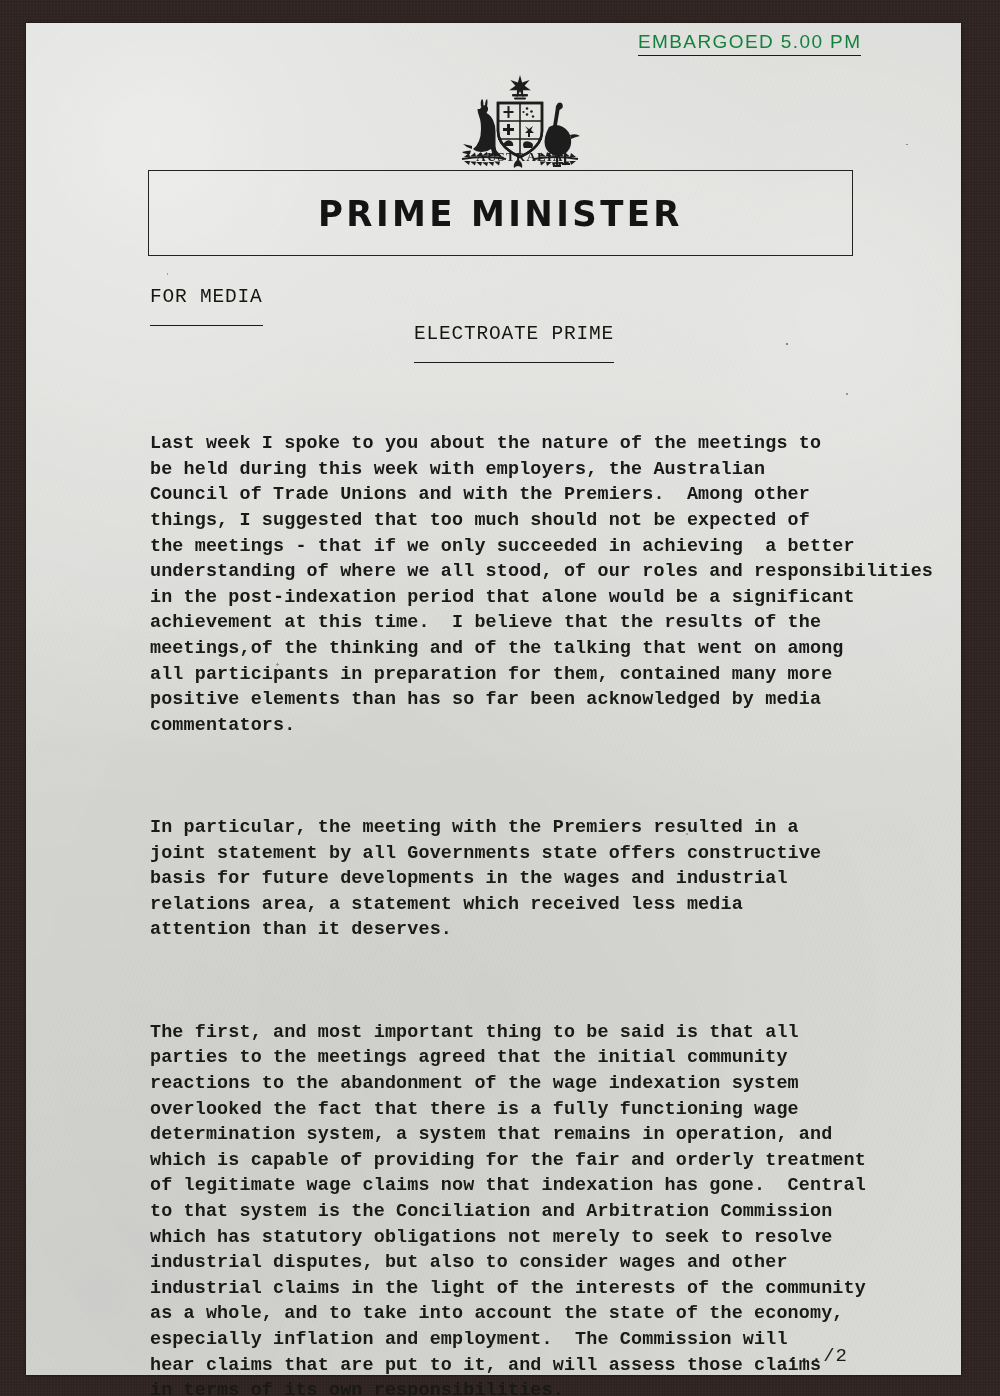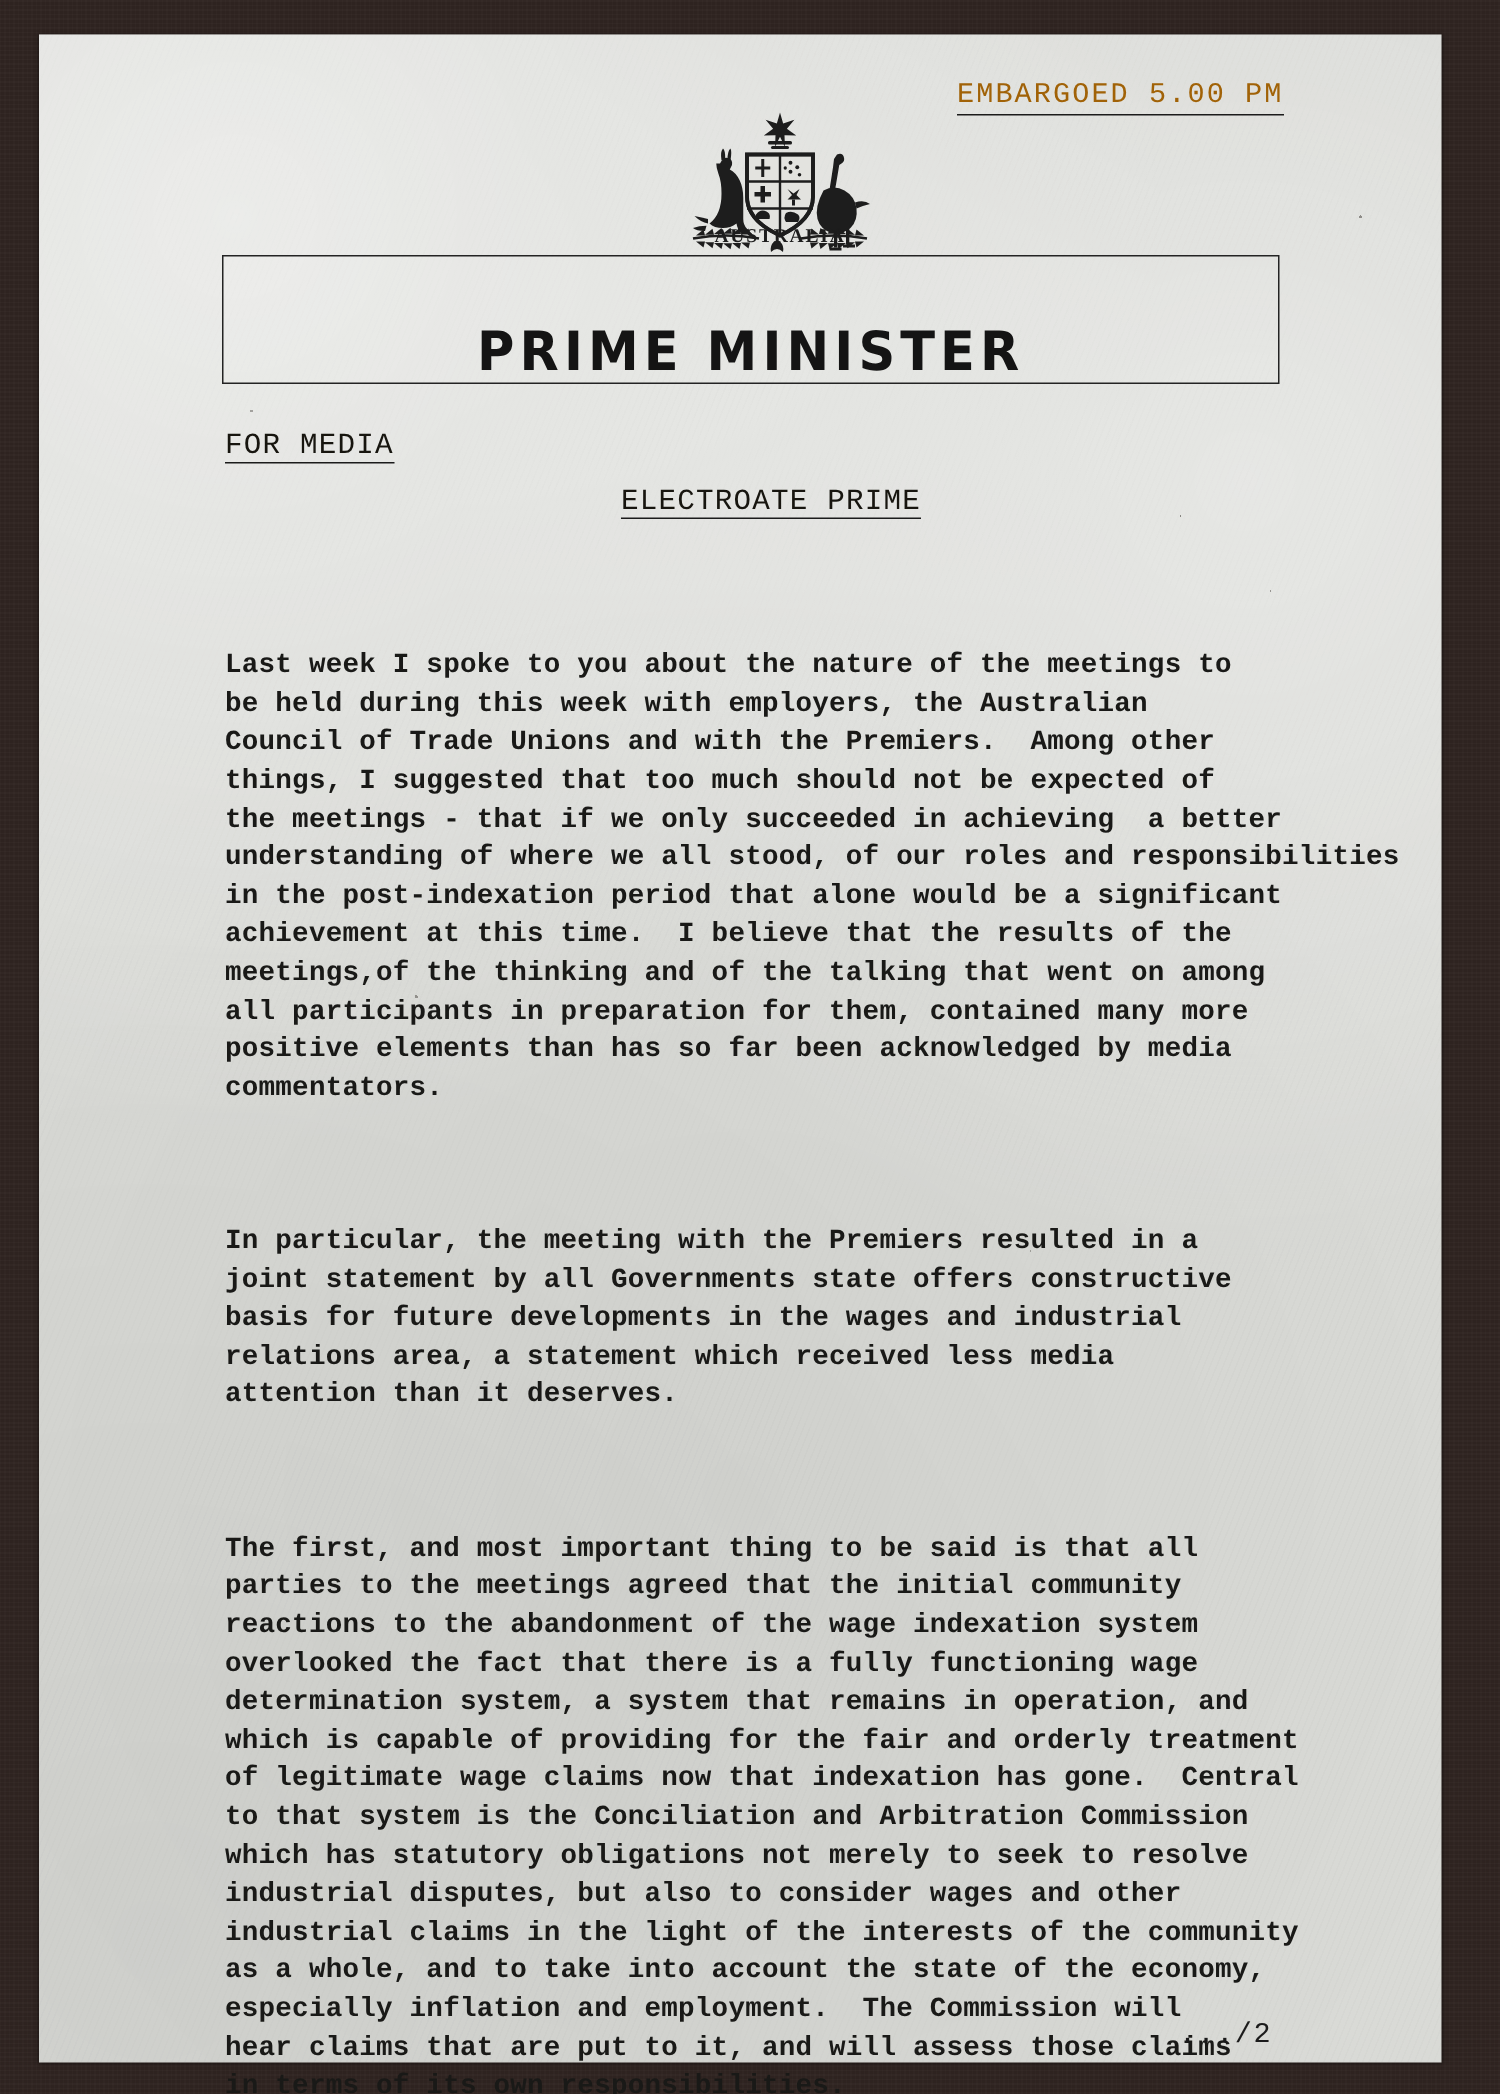--- a/index.html
+++ b/index.html
@@ -70,28 +70,27 @@
     position: absolute;
     inset: 0;
     color: #1b1b1b;
   }
 
   
   #embargo {
     position: absolute;
     left: 612px;
     top: 8px;
-    font-family: Liberation Mono, monospace;
+    font-family: Liberation Sans, sans-serif;
     font-size: 19px;
     letter-spacing: 1.4px;
     border-bottom: 1.6px solid #1b1b1b;
     padding-bottom: 2px;
     white-space: nowrap;
-    color: #a16207;
-    margin-top: 21px;
+    color: #15803d;
   }
 
   
   #crest {
     position: absolute;
     left: 424px;
     top: 50px;
     width: 140px;
     height: 104px;
     text-decoration: underline;
@@ -100,21 +99,21 @@
 
   
   #title-box {
     position: absolute;
     left: 122px;
     top: 147px;
     width: 703px;
     height: 84px;
     border: 1.7px solid #232323;
     display: flex;
-    align-items: flex-end;
+    align-items: center;
     justify-content: center;
     background: rgba(255,255,255,.05);
   }
   #title-text {
     font-family: "DejaVu Sans", "Liberation Sans", sans-serif;
     font-weight: 700;
     font-size: 34px;
     letter-spacing: 3.4px;
     color: #141414;
     white-space: nowrap;
@@ -122,21 +121,21 @@
   }
 
   
   .slug {
     position: absolute;
     font-family: "Liberation Mono", "DejaVu Sans Mono", monospace;
     font-size: 19.5px;
     letter-spacing: .8px;
     white-space: nowrap;
     border-bottom: 1.7px solid #1b1b1b;
-    padding-bottom: 0;
+    padding-bottom: 17px;
     color: #17150f;
   }
   #for-media   { left: 124px;  top: 263px; }
   #date-line   { left: 560px;  top: 263px; }
   #subject     { left: 388px;  top: 300px; }
 
   
   #body {
     position: absolute;
     left: 124px;

